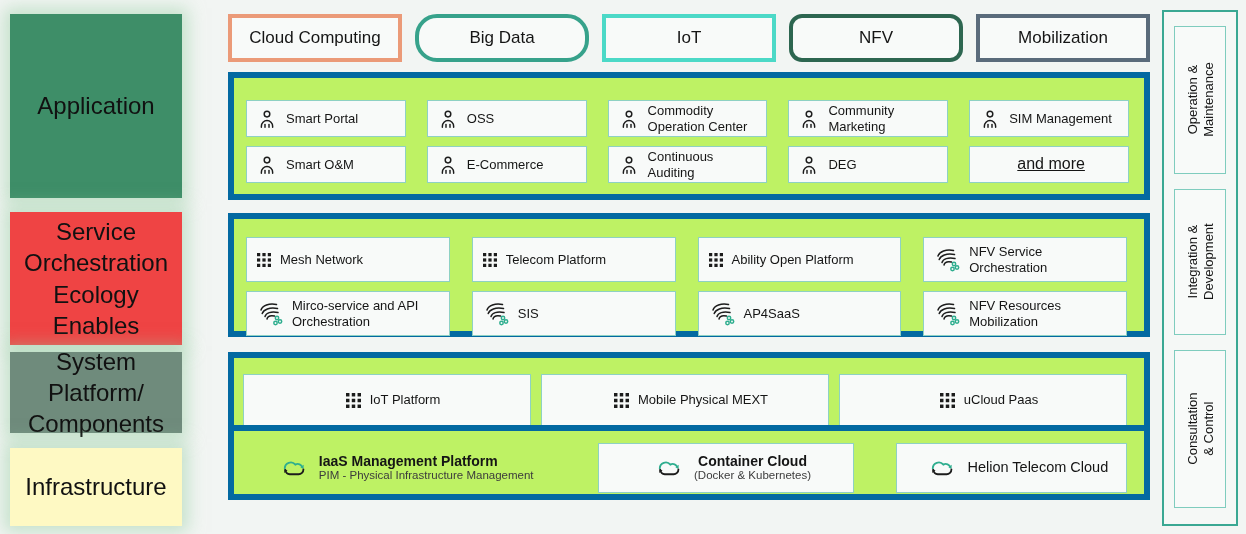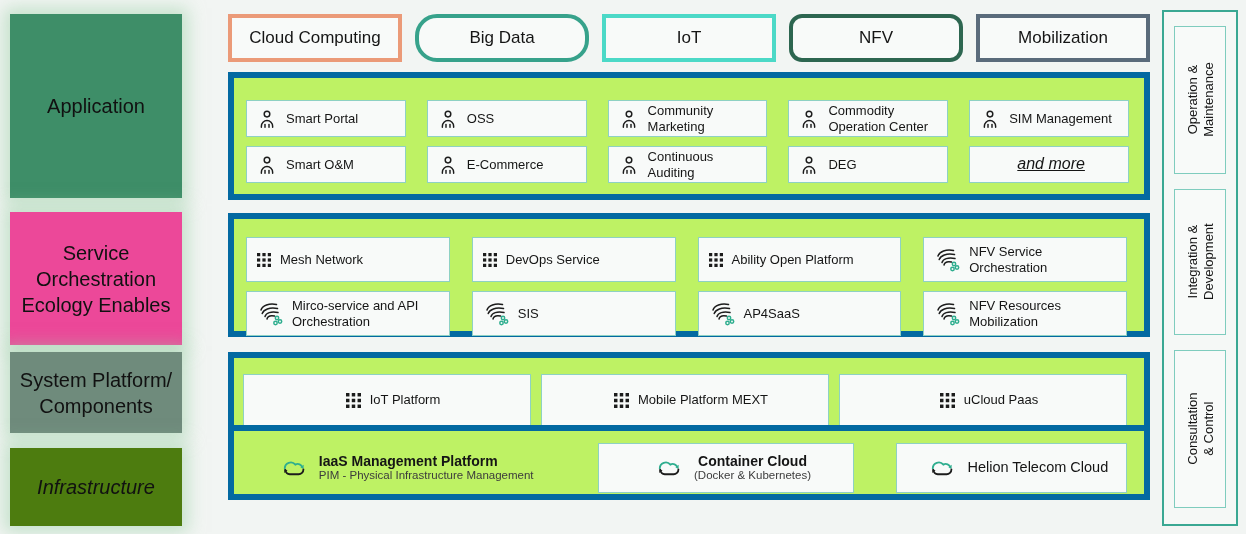--- a/index.html
+++ b/index.html
@@ -1,27 +1,27 @@
 <!DOCTYPE html>
 <html><head>
 <meta charset="utf-8">
 <style>
   * { box-sizing: border-box; margin: 0; padding: 0; }
   body { background:#e9eeeb; font-family:"Liberation Sans", sans-serif; }
   .stage { position:relative; width:1246px; height:534px; background:#f2f5f3; color:#151515; overflow:hidden; }
 
   
   .layer-label { position:absolute; left:10px; width:172px; display:flex; align-items:center; justify-content:center;
-                 text-align:center; font-size:20px; line-height:1.3; color:#111;
+                 text-align:center; font-size:24px; line-height:1.3; color:#111;
                  box-shadow:0 0 16px 6px rgba(158,209,170,.55); }
   .layer-label span { white-space:pre-line; }
   .l-app   { top:14px;  height:184px; background:#3E8E68; }
-  .l-svc   { top:212px; height:133px; background:#ec4899; }
+  .l-svc   { top:212px; height:133px; background:#ef4444; }
   .l-sys   { top:352px; height:81px;  background:#6F8B7C; }
-  .l-infra { top:448px; height:78px;  background:#4d7c0f;font-style:italic; }
+  .l-infra { top:448px; height:78px;  background:#fef9c3; }
 
   
   .tabs { position:absolute; left:228px; top:14px; width:922px; height:48px; display:flex; gap:13px; }
   .tab { flex:1; background:#f8faf9; border:4px solid; display:flex; align-items:center; justify-content:center;
          font-size:17px; }
   .t0 { border-color:#EB9A78; }
   .t1 { border-color:#37A28B;border-radius:22px; }
   .t2 { border-color:#4CD9C7; }
   .t3 { border-color:#2D6650;border-radius:13px; }
   .t4 { border-color:#5A6B7B; }
@@ -35,21 +35,21 @@
   .p-sys   { top:352px; height:84px;  padding:16px 17px 0 9px;  grid-template-columns:repeat(3,1fr);
              grid-template-rows:52px; column-gap:10px; }
   .p-infra { top:425px; height:75px;  padding:12px 17px 0 9px;  grid-template-columns:340fr 277fr 251fr;
              grid-template-rows:50px; column-gap:10px;gap:42px; }
 
   .item { border:1.5px solid #8ED1C3; background:#f8faf9; display:flex; align-items:center;
           padding:2px 6px 2px 10px; gap:9px; font-size:13px; line-height:1.18; }
   .item .ilabel { white-space:normal; }
   .item.center { justify-content:center; padding-left:18px; }
   .item.no-box { border:none; background:transparent; }
-  .and-more { width:100%; text-align:center; font-style:italic; text-decoration:underline; font-size:16px; font-weight:500; }
+  .and-more { width:100%; text-align:center; text-decoration:underline; font-size:16px; font-weight:500; }
 
   .icon { flex:0 0 auto; display:block; }
 
   
   .itext { display:flex; flex-direction:column; }
   .ititle { font-size:14px; font-weight:700; }
   .ititle.w400 { font-weight:400; font-size:14.5px; }
   .isub { font-size:11.5px; color:#3c3c3c; }
   .isub:empty { display:none; }
   .ctr { text-align:center; }
@@ -158,32 +158,32 @@
     <div class="item">
       <svg class="icon" width="20" height="20">
           <use href="#sym-person"></use>
         </svg>
       <span class="ilabel">OSS</span>
     </div>
     <div class="item">
       <svg class="icon" width="20" height="20">
           <use href="#sym-person"></use>
         </svg>
+      <span class="ilabel">Commodity Operation Center</span>
+    </div>
+    <div class="item">
+      <svg class="icon" width="20" height="20">
+          <use href="#sym-person"></use>
+        </svg>
       <span class="ilabel">Community Marketing</span>
     </div>
     <div class="item">
       <svg class="icon" width="20" height="20">
           <use href="#sym-person"></use>
         </svg>
-      <span class="ilabel">Commodity Operation Center</span>
-    </div>
-    <div class="item">
-      <svg class="icon" width="20" height="20">
-          <use href="#sym-person"></use>
-        </svg>
       <span class="ilabel">SIM Management</span>
     </div>
     <div class="item">
       <svg class="icon" width="20" height="20">
           <use href="#sym-person"></use>
         </svg>
       <span class="ilabel">Smart O&amp;M</span>
     </div>
     <div class="item">
       <svg class="icon" width="20" height="20">
@@ -212,21 +212,21 @@
     <div class="item">
       <svg class="icon" width="14" height="14">
           <use href="#sym-grid"></use>
         </svg>
       <span class="ilabel">Mesh Network</span>
     </div>
     <div class="item">
       <svg class="icon" width="14" height="14">
           <use href="#sym-grid"></use>
         </svg>
-      <span class="ilabel">DevOps Service</span>
+      <span class="ilabel">Telecom Platform</span>
     </div>
     <div class="item">
       <svg class="icon" width="14" height="14">
           <use href="#sym-grid"></use>
         </svg>
       <span class="ilabel">Ability Open Platform</span>
     </div>
     <div class="item">
       <svg class="icon" width="26" height="24">
           <use href="#sym-swirl"></use>
@@ -263,21 +263,21 @@
     <div class="item center">
       <svg class="icon" width="15" height="15">
           <use href="#sym-grid"></use>
         </svg>
       <span class="ilabel">IoT Platform</span>
     </div>
     <div class="item center">
       <svg class="icon" width="15" height="15">
           <use href="#sym-grid"></use>
         </svg>
-      <span class="ilabel">Mobile Platform MEXT</span>
+      <span class="ilabel">Mobile Physical MEXT</span>
     </div>
     <div class="item center">
       <svg class="icon" width="15" height="15">
           <use href="#sym-grid"></use>
         </svg>
       <span class="ilabel">uCloud Paas</span>
     </div>
   </div>
 
   <div class="panel p-infra">

